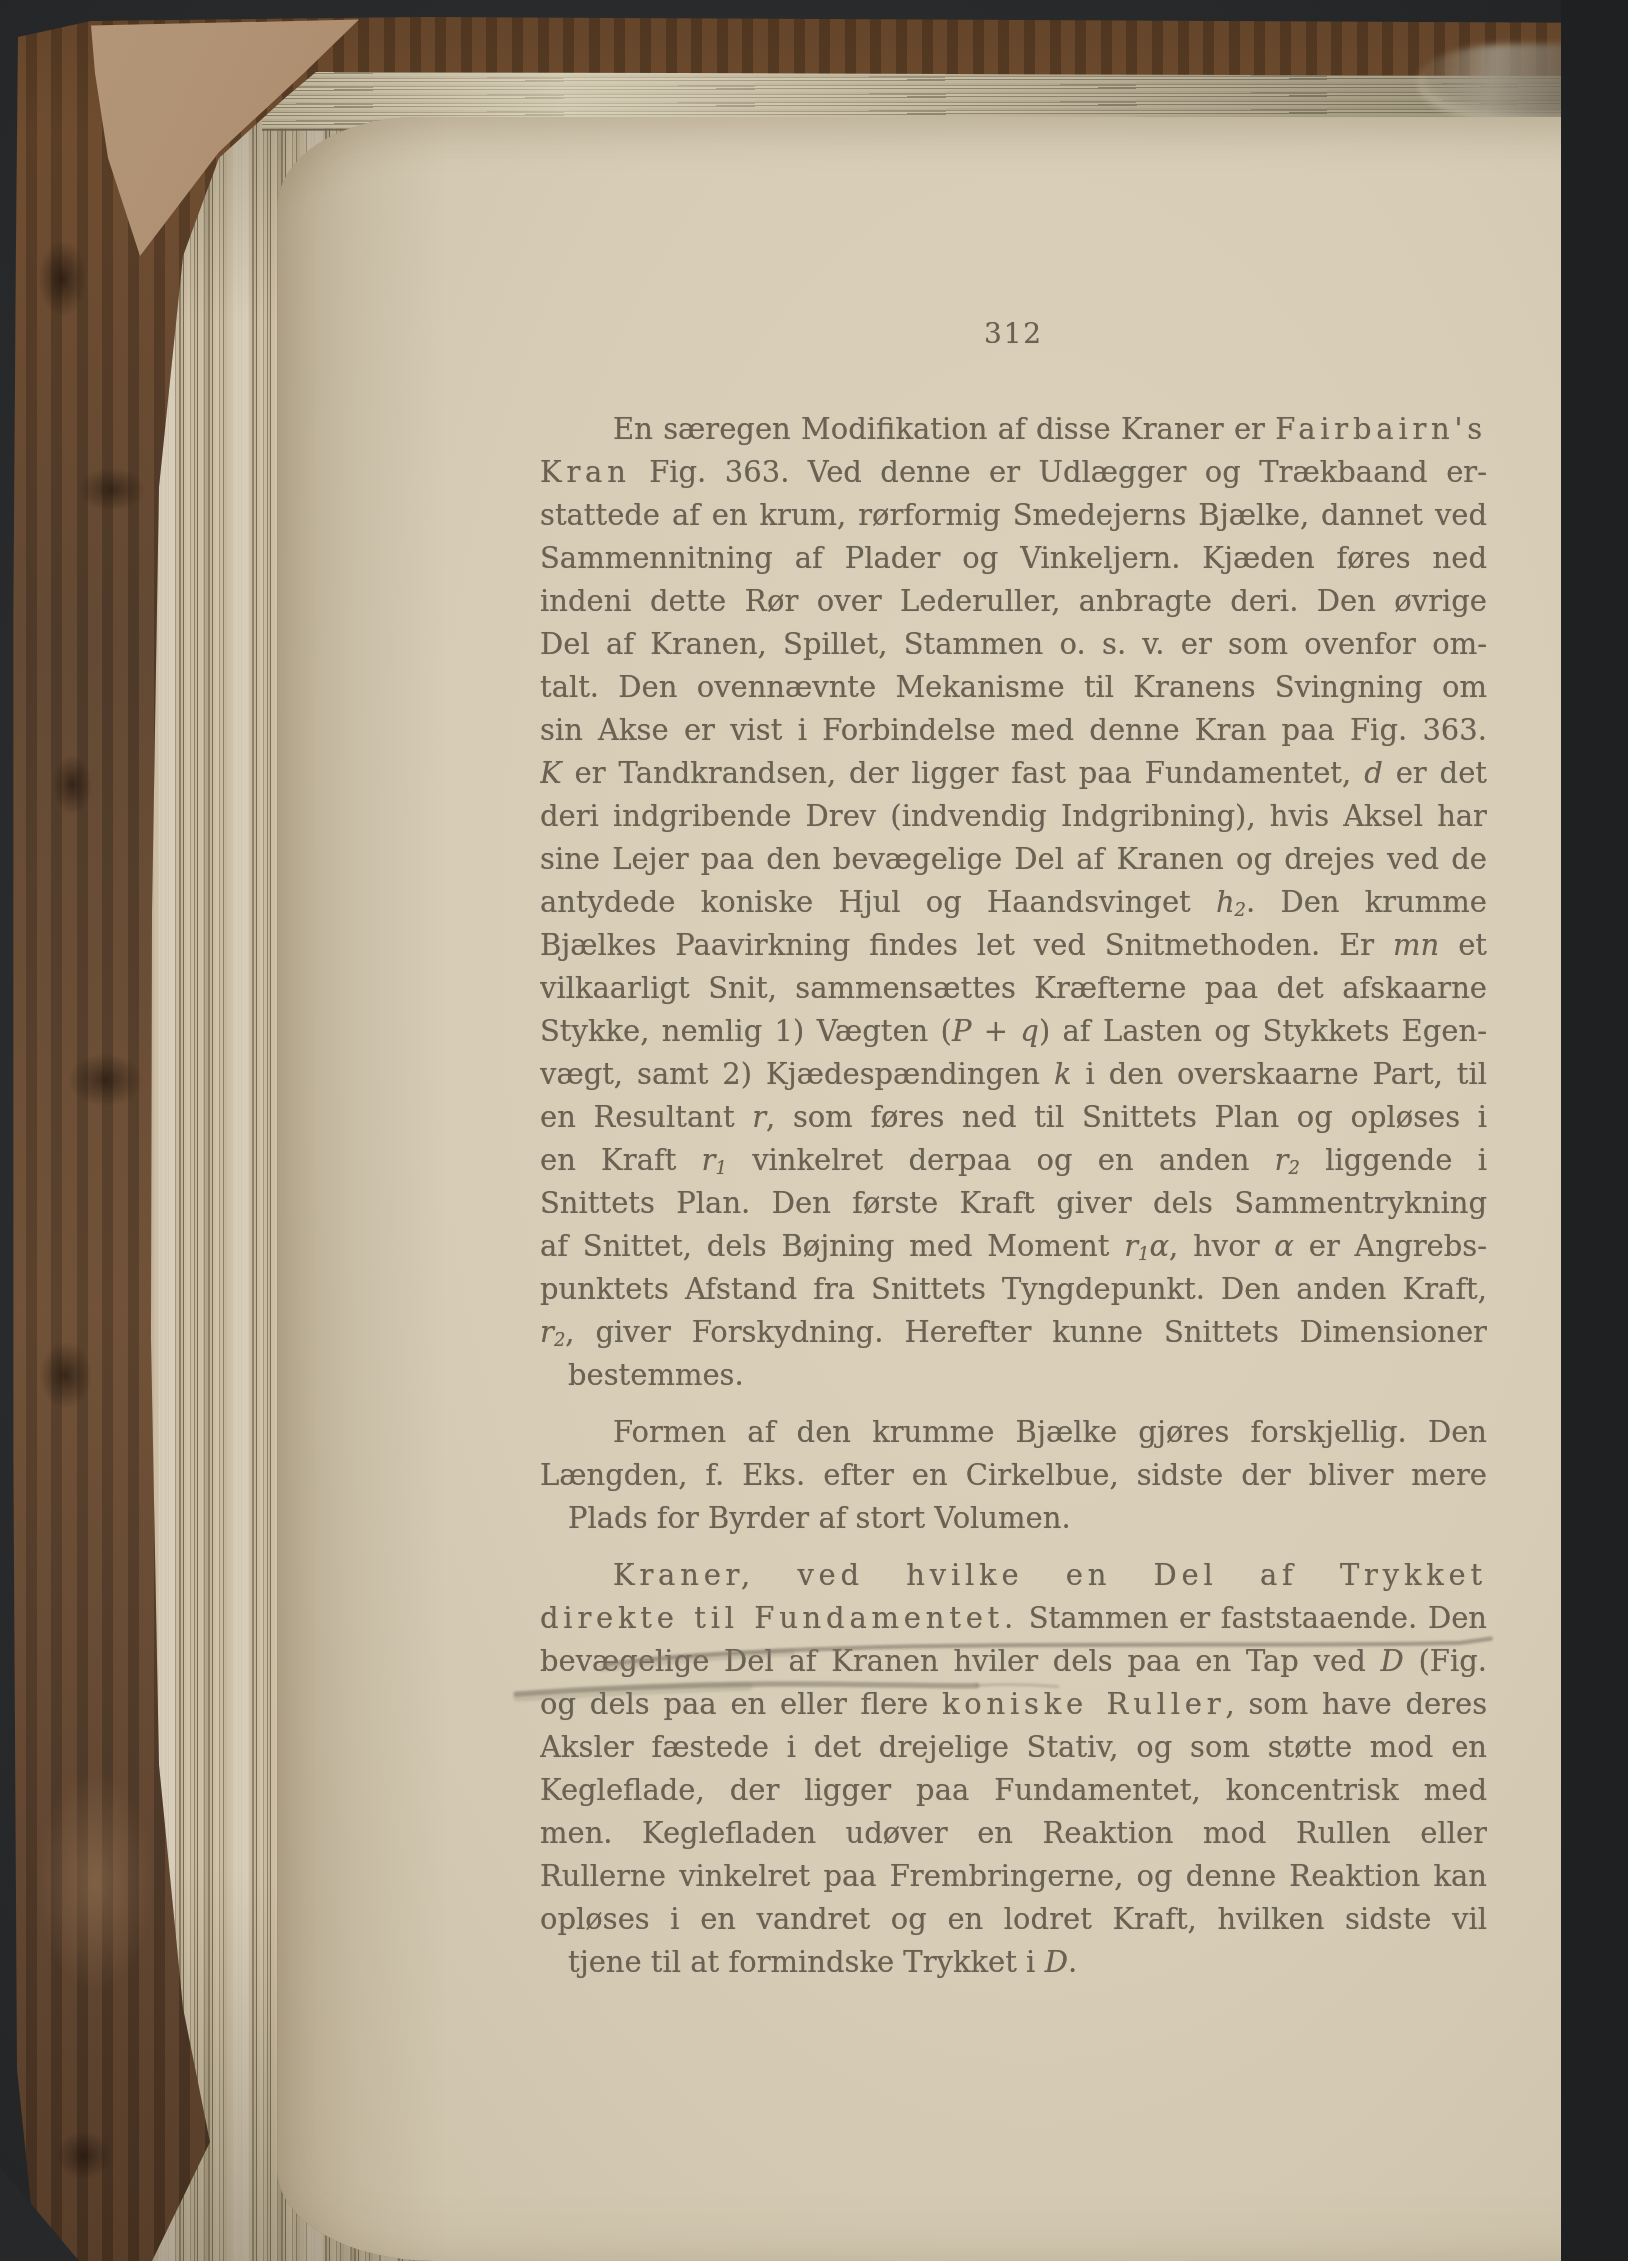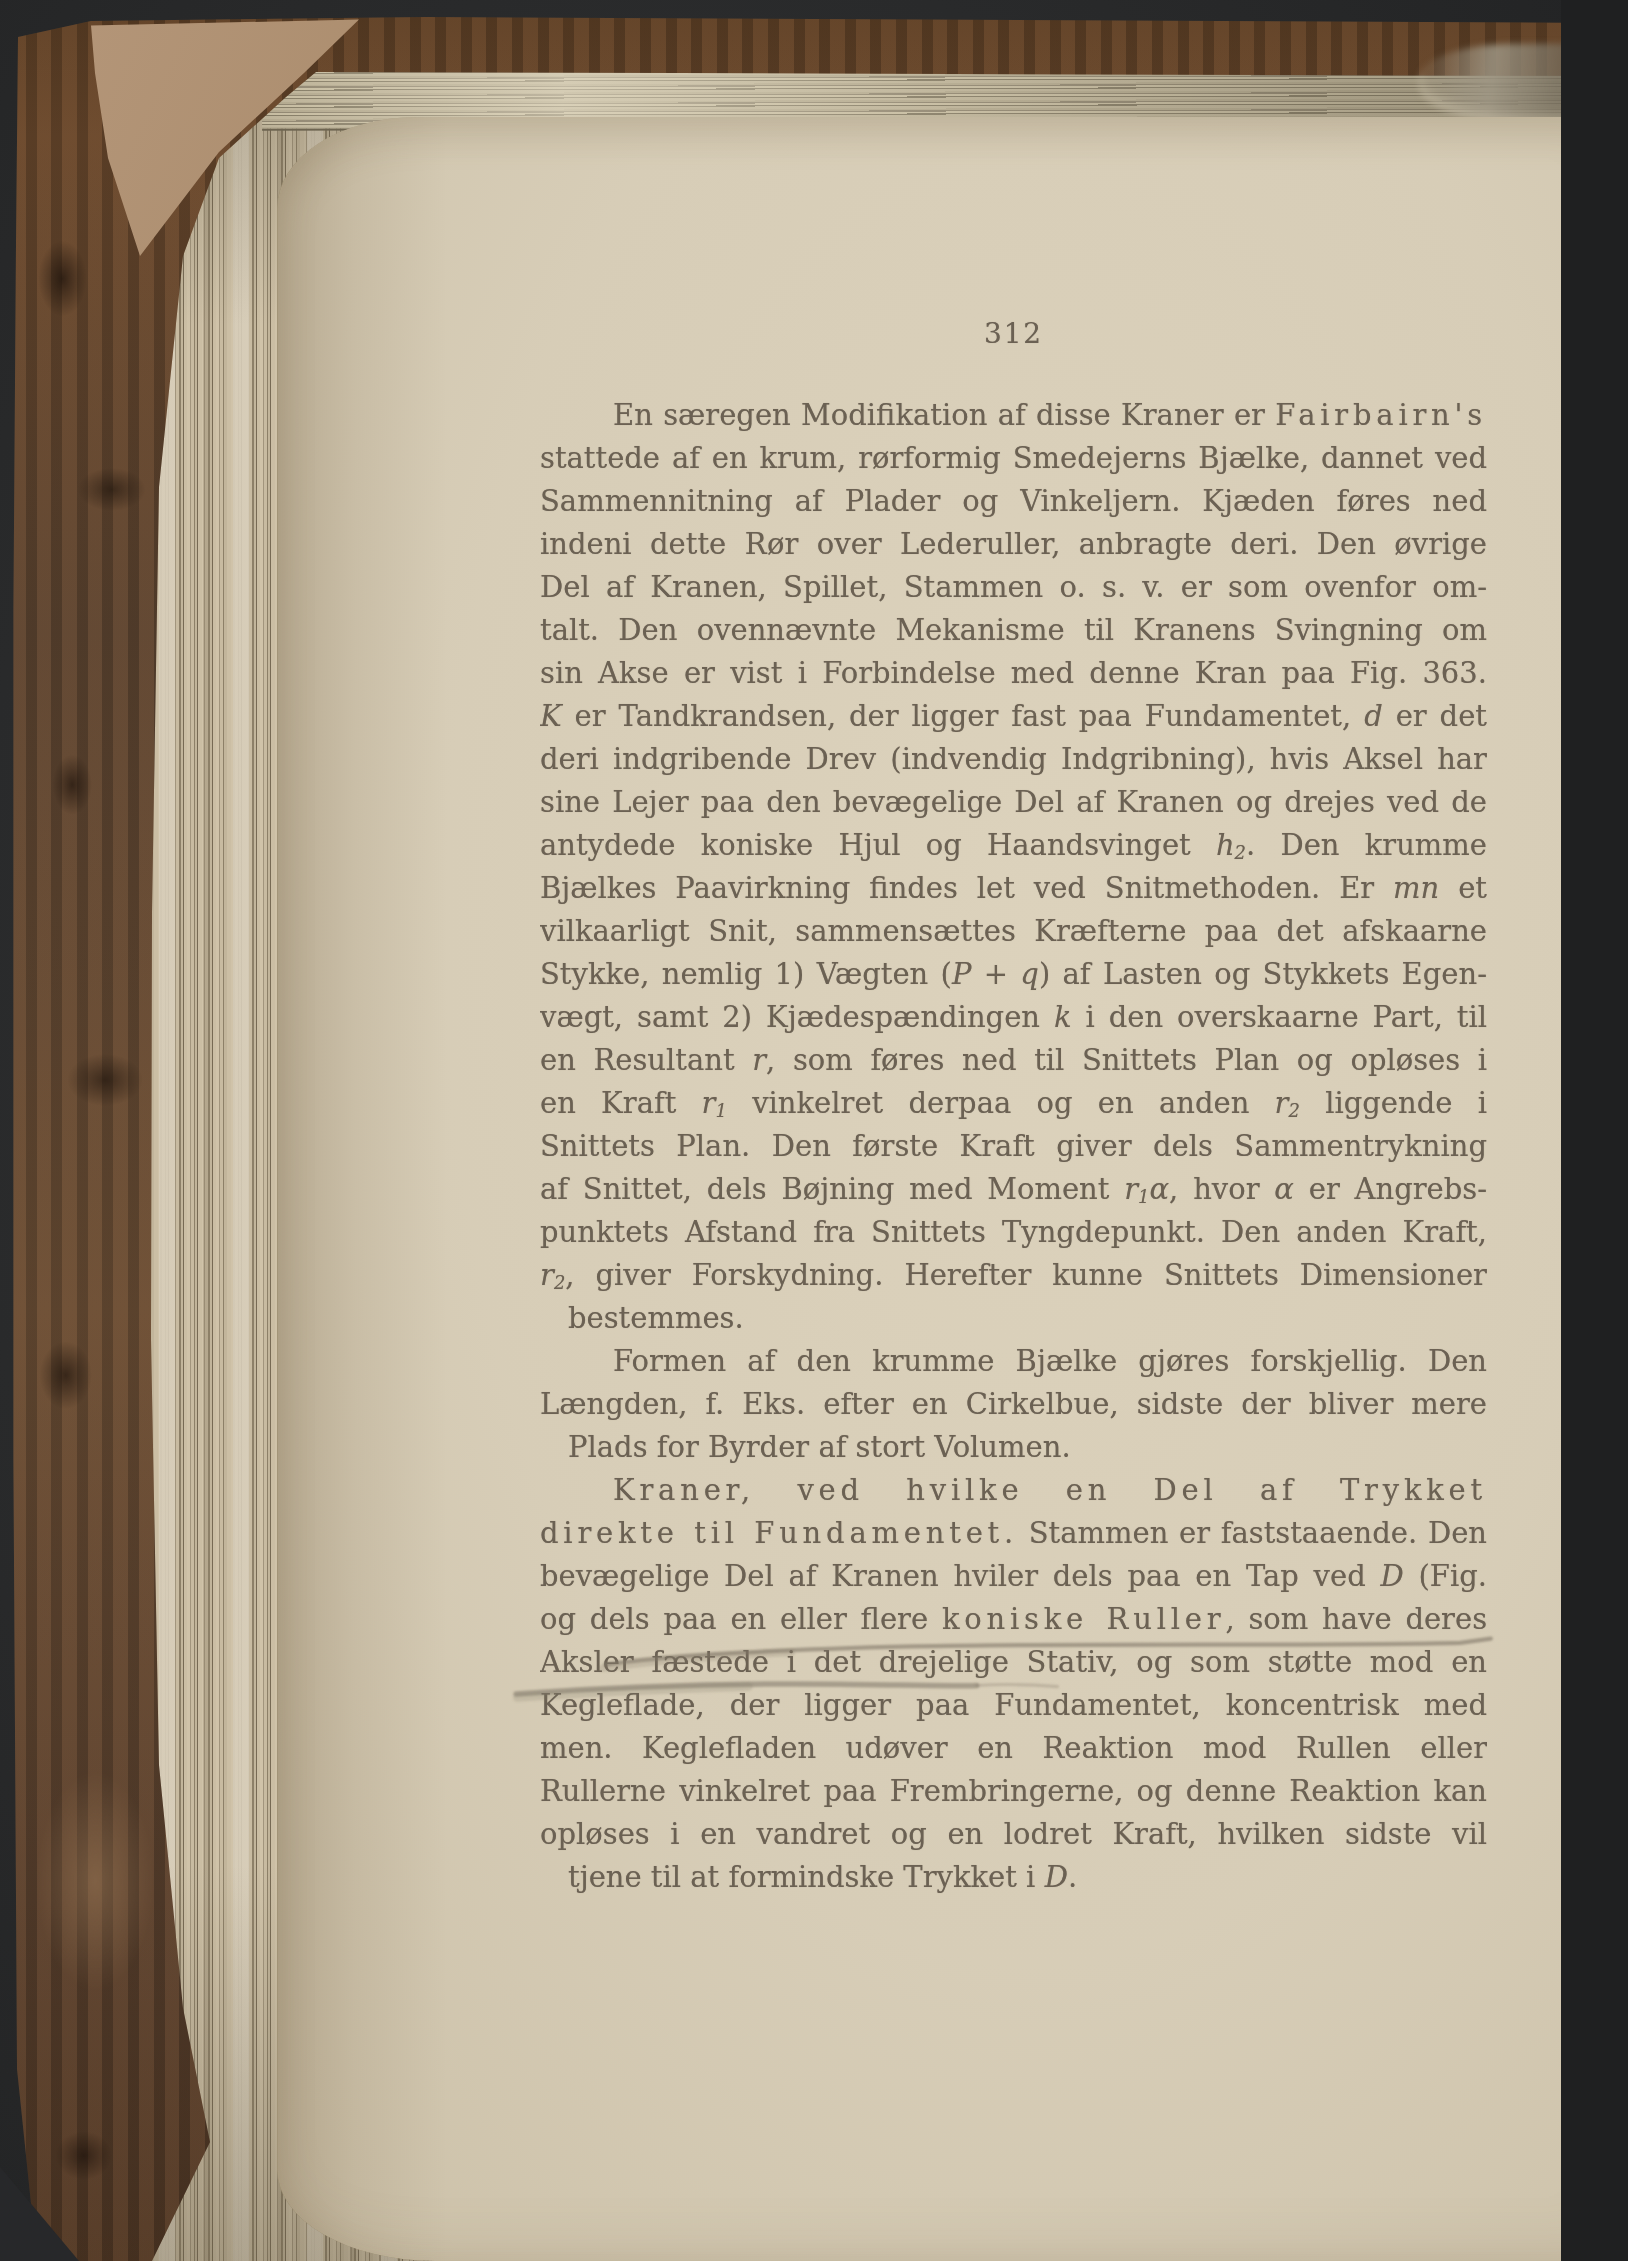--- a/index.html
+++ b/index.html
@@ -95,21 +95,21 @@
   
   .textblock {
     position:absolute; left:540px; top:315px; width:947px;
     color:#6b6153; font-size:29px;
     text-shadow:0 0 0.7px rgba(107,97,83,.55);
   }
   .pageno { text-align:center; font-size:28px; letter-spacing:1.8px; height:37px; line-height:37px; }
   .bodytext { position:absolute; top:79px; left:0; right:0; }
   .line { height:43px; line-height:43px; text-align:justify; text-align-last:justify; overflow:hidden; }
   .line.lastline { text-align-last:left;margin-left:28px; }
-  .line.indent { padding-left:73px; }
+  .line.indent { padding-left:73px;margin-top:14px; }
   .s-n  { }
   .s-sp { letter-spacing:.165em; }
   .s-i  { font-style:italic; }
   .s-sb { font-style:italic; font-size:62%; vertical-align:-0.24em; }
   .pencil-overlay { position:absolute; inset:0; pointer-events:none; }
 </style>
 </head>
 <body>
 
 <div class="canvas">
@@ -121,20 +121,21 @@
   <div class="corner-tear"></div>
   <div class="smear"></div>
   <div class="bg-notch"></div>
 
   <div class="page"></div>
 
   <div class="textblock">
     <div class="pageno">312</div>
     <div class="bodytext">
         <div class="line indent"><span class="s-n">En særegen Modifikation af disse Kraner er </span><span class="s-sp">Fairbairn's</span></div>
+        <div class="line"><span class="s-sp">Kran</span><span class="s-n"> Fig. 363. Ved denne er Udlægger og Trækbaand er-</span></div>
         <div class="line"><span class="s-n">stattede af en krum, rørformig Smedejerns Bjælke, dannet ved</span></div>
         <div class="line"><span class="s-n">Sammennitning af Plader og Vinkeljern. Kjæden føres ned</span></div>
         <div class="line"><span class="s-n">indeni dette Rør over Lederuller, anbragte deri. Den øvrige</span></div>
         <div class="line"><span class="s-n">Del af Kranen, Spillet, Stammen o. s. v. er som ovenfor om-</span></div>
         <div class="line"><span class="s-n">talt. Den ovennævnte Mekanisme til Kranens Svingning om</span></div>
         <div class="line"><span class="s-n">sin Akse er vist i Forbindelse med denne Kran paa Fig. 363.</span></div>
         <div class="line"><span class="s-i">K</span><span class="s-n"> er Tandkrandsen, der ligger fast paa Fundamentet, </span><span class="s-i">d</span><span class="s-n"> er det</span></div>
         <div class="line"><span class="s-n">deri indgribende Drev (indvendig Indgribning), hvis Aksel har</span></div>
         <div class="line"><span class="s-n">sine Lejer paa den bevægelige Del af Kranen og drejes ved de</span></div>
         <div class="line"><span class="s-n">antydede koniske Hjul og Haandsvinget </span><span class="s-i">h</span><span class="s-sb">2</span><span class="s-n">. Den krumme</span></div>

